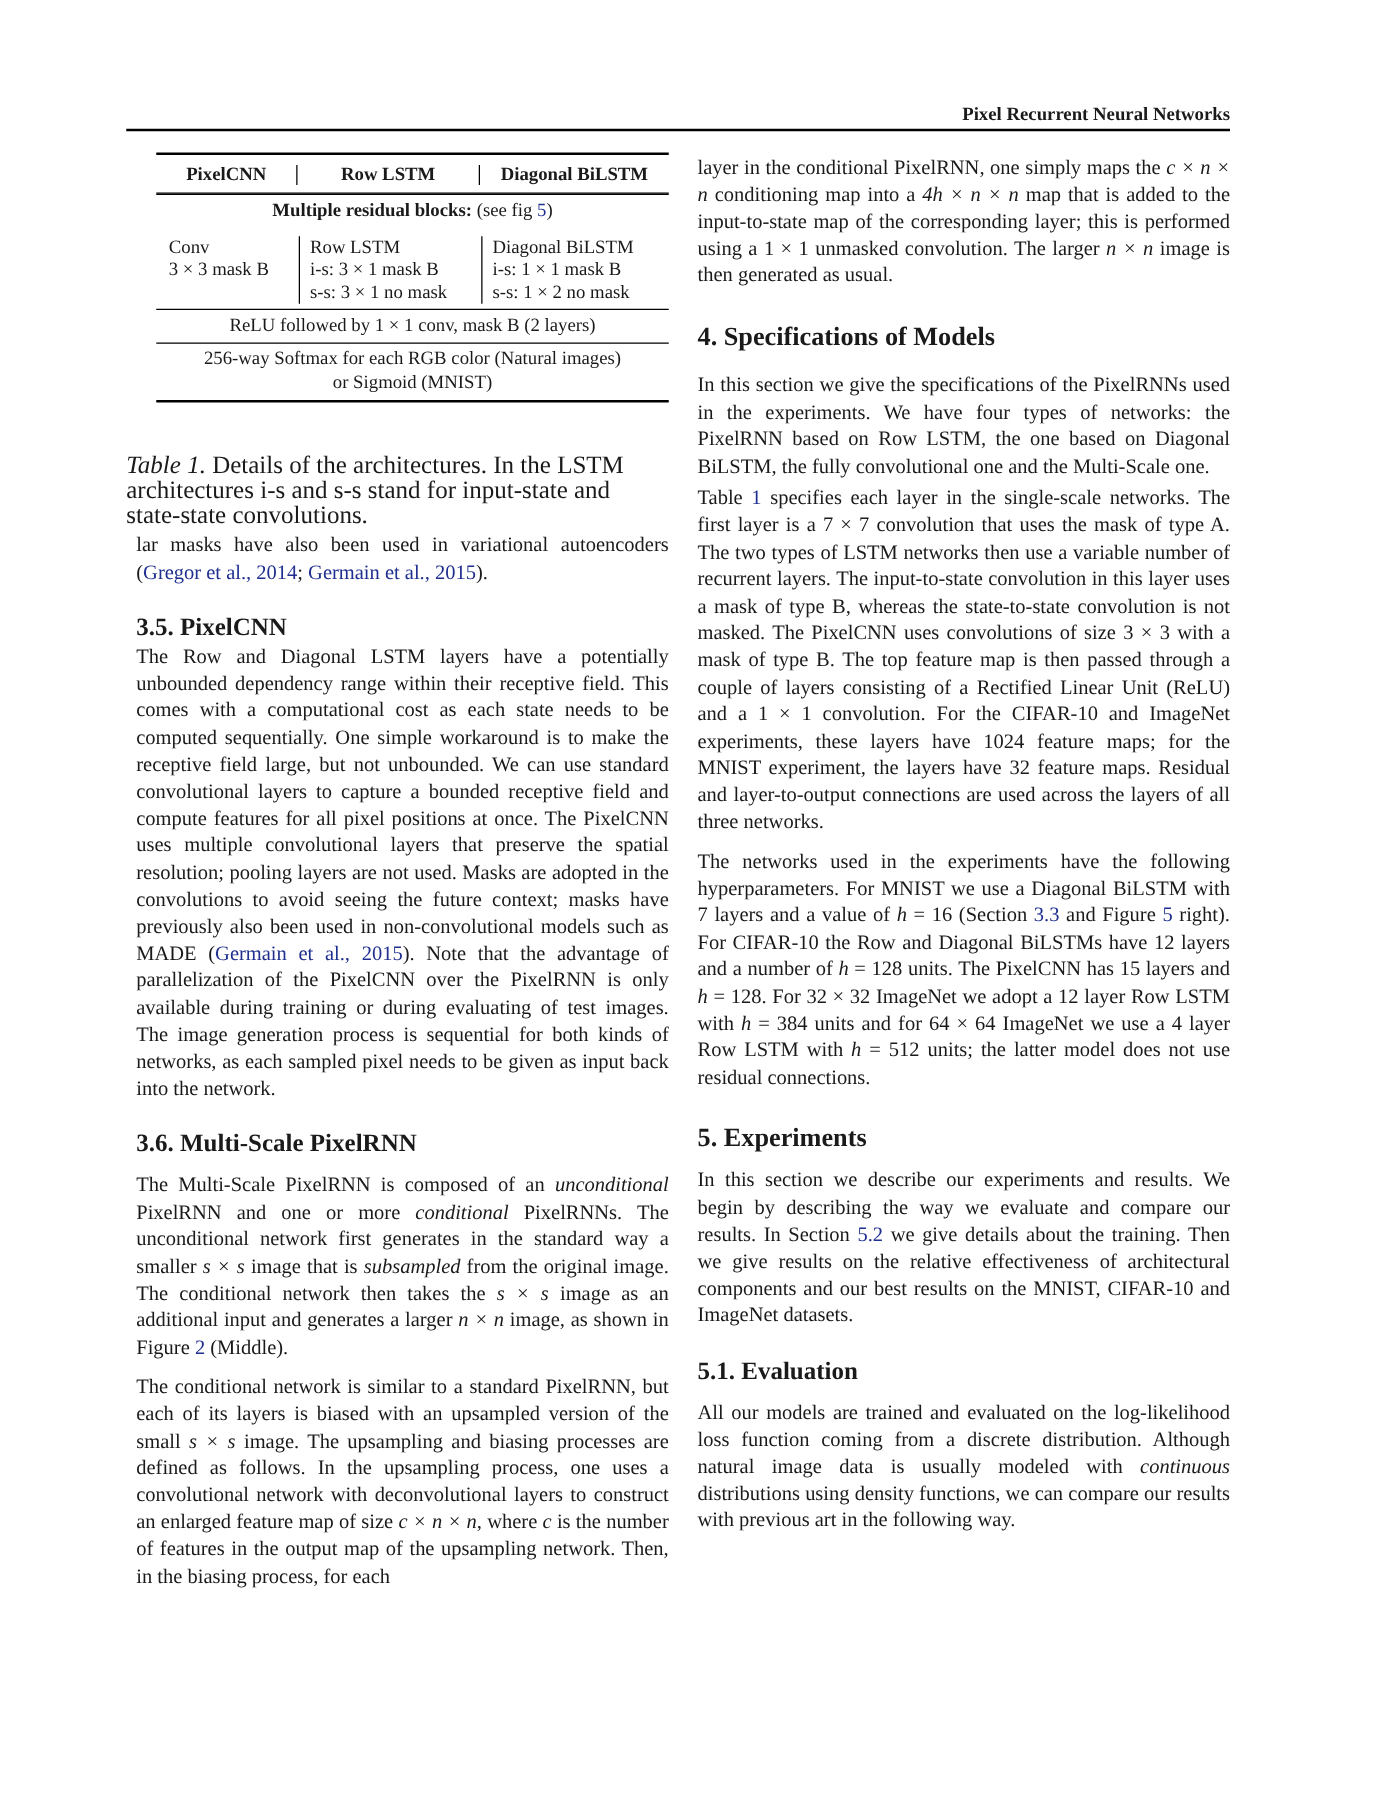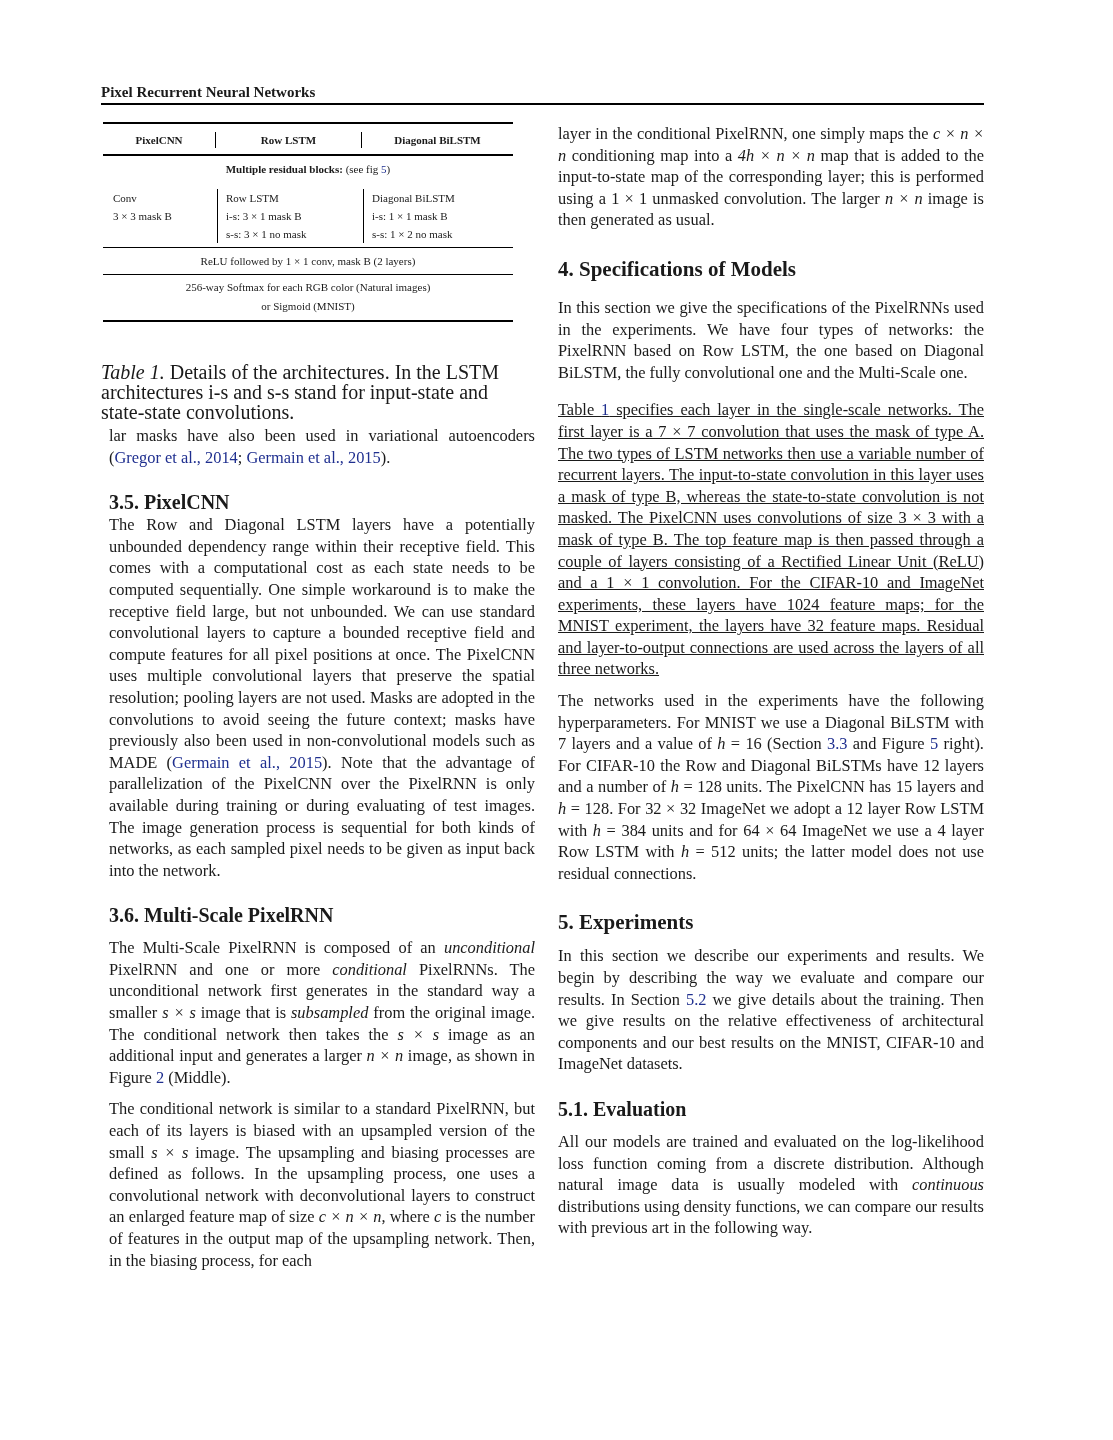--- a/index.html
+++ b/index.html
@@ -3,38 +3,38 @@
 <meta charset="utf-8">
 <style>
   html, body { margin: 0; padding: 0; background: #ffffff; }
   body {
     width: 1113px; height: 1440px; position: relative; overflow: hidden;
     font-family: "Liberation Serif", "DejaVu Serif", serif;
     color: #1a1a1a;
   }
   .running-head {
     position: absolute; left: 101px; top: 82px; width: 883px;
-    text-align: left; font-weight: bold; font-size: 15px; line-height: 20px;
+    text-align: right; font-weight: bold; font-size: 15px; line-height: 20px;
   }
   .head-rule {
     position: absolute; left: 101px; top: 103px; width: 883px; height: 2px; background: #000;
   }
   .col { position: absolute; top: 120px; width: 426px; }
   .col-left { left: 109px; }
   .col-right { left: 558px; }
 
   p.body {
     margin: 0; font-size: 16.4px; line-height: 21.6px; text-align: justify;
     hyphens: manual;
   }
   .cite { color: #1f2f8f; }
   .math { font-style: italic; }
 
   
-  .arch-table { position: absolute; left: 103px; top: 122px; width: 410px; font-size: 11px; }
+  .arch-table { position: absolute; left: 125px; top: 122px; width: 410px; font-size: 15px; }
   .trule { height: 1px; background: #000; width: 100%; }
   .trule.thick { height: 2px; }
   .trow { display: flex; align-items: stretch; }
   .trow.center { justify-content: center; text-align: center; }
   .hdr-cell { font-weight: bold; text-align: center; padding: 4px 0 4px 0; line-height: 20px; }
   .vline { width: 1px; background: #000; }
   .cell { line-height: 18px; padding: 0 8px; }
   .caption {
     position: absolute; left: 101px; top: 362px; width: 426px;
     font-size: 20px; line-height: 20px;
@@ -120,21 +120,21 @@
   </p>
 </div>
 
 <div class="col col-right" style="top:123px;">
   <p class="body">
     <span>layer in the conditional PixelRNN, one simply maps the </span><span class="math">c × n × n</span><span> conditioning map into a </span><span class="math">4h × n × n</span><span> map that is added to the input-to-state map of the corresponding layer; this is performed using a </span><span>1 × 1</span><span> unmasked convolution. The larger </span><span class="math">n × n</span><span> image is then generated as usual.</span>
   </p>
 
   <h2 class="sec" style="margin-top:25px;">4. Specifications of Models</h2>
   <p class="body" style="margin-top:15px;">In this section we give the specifications of the PixelRNNs used in the experiments. We have four types of networks: the PixelRNN based on Row LSTM, the one based on Di­agonal BiLSTM, the fully convolutional one and the Multi-Scale one.</p>
-  <p class="body" style="margin-top:16px;text-decoration:underline;">
+  <p class="body" style="margin-top:4px;">
     <span>Table </span><span class="cite">1</span><span> specifies each layer in the single-scale networks. The first layer is a 7 × 7 convolution that uses the mask of type A. The two types of LSTM networks then use a vari­able number of recurrent layers. The input-to-state con­volution in this layer uses a mask of type B, whereas the state-to-state convolution is not masked. The PixelCNN uses convolutions of size 3 × 3 with a mask of type B. The top feature map is then passed through a couple of layers consisting of a Rectified Linear Unit (ReLU) and a 1 × 1 convolution. For the CIFAR-10 and ImageNet experi­ments, these layers have 1024 feature maps; for the MNIST experiment, the layers have 32 feature maps. Residual and layer-to-output connections are used across the layers of all three networks.</span>
   </p>
   <p class="body" style="margin-top:10px;">
     <span>The networks used in the experiments have the following hyperparameters. For MNIST we use a Diagonal BiLSTM with 7 layers and a value of </span><span class="math">h</span><span> = 16 (Section </span><span class="cite">3.3</span><span> and Figure </span><span class="cite">5</span><span> right). For CIFAR-10 the Row and Diagonal BiLSTMs have 12 layers and a number of </span><span class="math">h</span><span> = 128 units. The Pixel­CNN has 15 layers and </span><span class="math">h</span><span> = 128. For 32 × 32 ImageNet we adopt a 12 layer Row LSTM with </span><span class="math">h</span><span> = 384 units and for 64 × 64 ImageNet we use a 4 layer Row LSTM with </span><span class="math">h</span><span> = 512 units; the latter model does not use residual con­nections.</span>
   </p>
 
   <h2 class="sec" style="margin-top:25px;">5. Experiments</h2>
   <p class="body" style="margin-top:10px;">
     <span>In this section we describe our experiments and results. We begin by describing the way we evaluate and compare our results. In Section </span><span class="cite">5.2</span><span> we give details about the training. Then we give results on the relative effectiveness of archi­tectural components and our best results on the MNIST, CIFAR-10 and ImageNet datasets.</span>
   </p>

